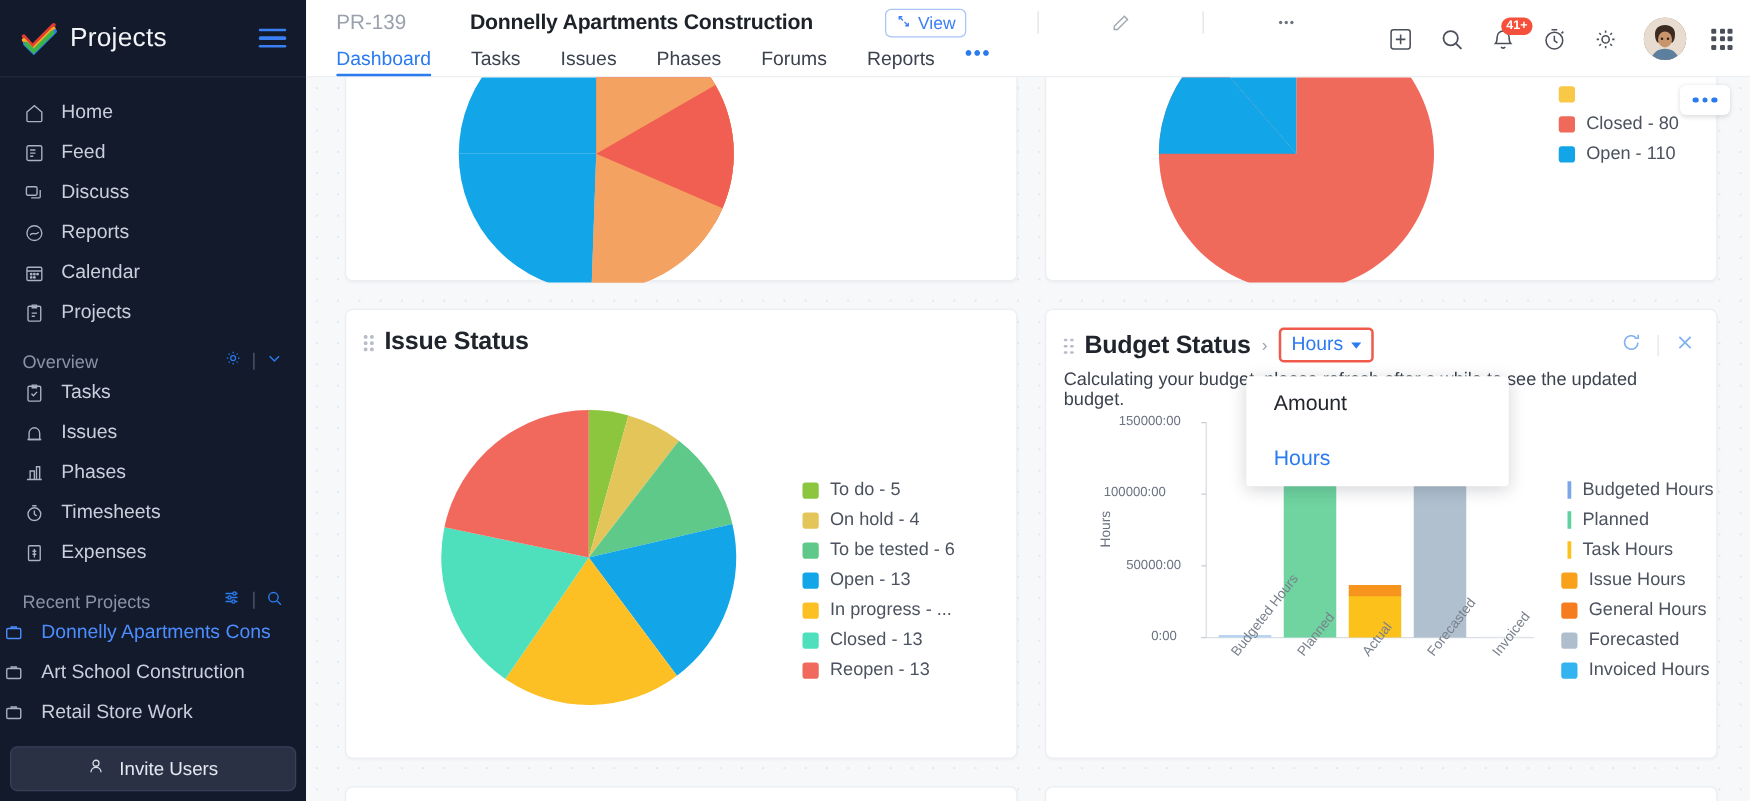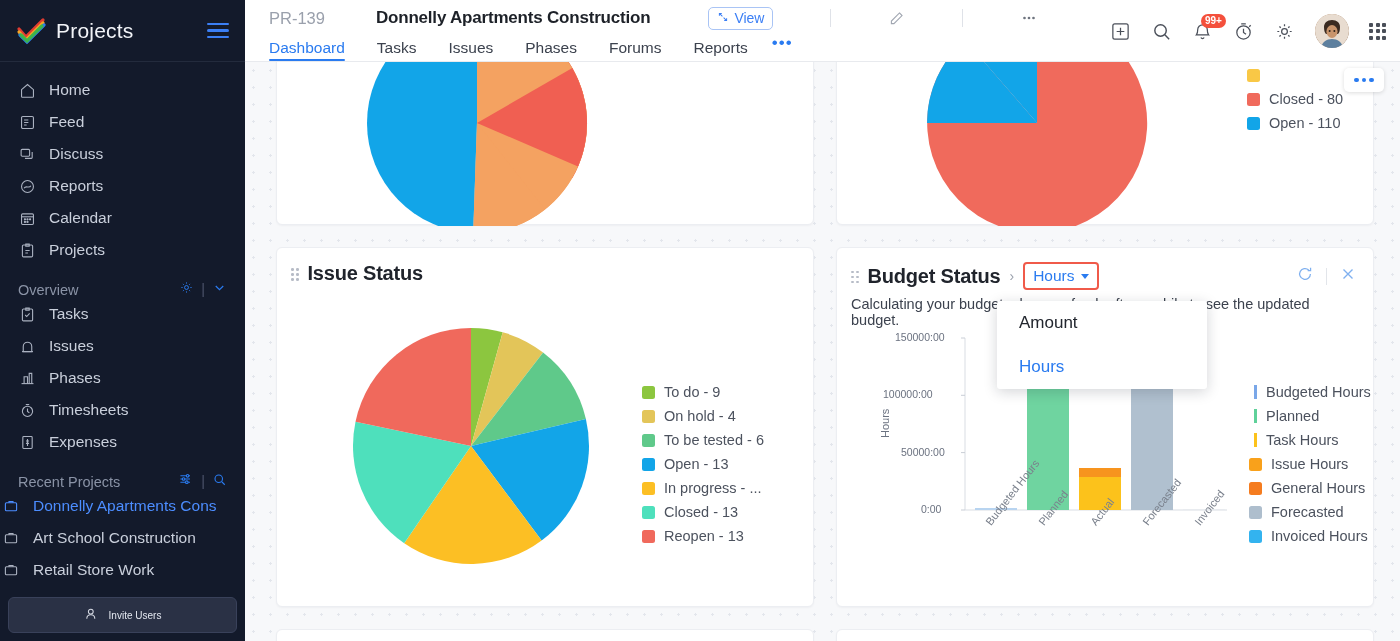--- a/index.html
+++ b/index.html
@@ -50,21 +50,21 @@
   .sb-section .tools { display: flex; align-items: center; gap: 7px; }
   .sb-section .tools .sep { color: #4b536a; }
   .sb-proj { display:flex; align-items:center; height:32px; padding:0 2px;
     color:#c9cfdb; font-size:15.5px; cursor:pointer; white-space:nowrap; overflow:hidden; }
   .sb-proj .ic { width:18px; height:18px; margin-right:13px; flex:0 0 18px;
     display:flex; align-items:center; justify-content:center;}
   .sb-proj.sel { color:#4c8dff; }
   .sb-invite {
     position: absolute; left: 8px; right: 8px; bottom: 8px;
     height: 36px; border: 1px solid #39415a; border-radius: 6px;
-    background: #2a3145; color: #e4e8f0; font-size: 10px;
+    background: #2a3145; color: #e4e8f0; font-size: 15px;
     display: flex; align-items: center; justify-content: center; gap: 9px;
     cursor: pointer;
   }
 
   
   .main { flex: 1; height: 641px; position: relative; background: #fff; overflow: hidden; }
   .topbar { height: 62px; border-bottom: 1px solid #e8eaee; position: relative; background:#fff; }
   .tb-row1 { display: flex; align-items: center; height: 32px; padding: 4px 0 0 24px; gap: 44px; }
   .proj-code { color: #9aa0ac; font-size: 16.5px; margin-right: 7px; }
   .proj-name { color: #1d2128; font-size: 17px; font-weight: bold; letter-spacing: -.2px; }
@@ -427,21 +427,21 @@
           <svg width="21" height="21" viewBox="0 0 22 22" fill="none" stroke="#4a4f59" stroke-width="1.5">
             <circle cx="10" cy="10" r="6"></circle>
               <path d="M14.5 14.5L19 19"></path>
             </svg>
         </span>
         <span class="ib">
           <svg width="21" height="21" viewBox="0 0 22 22" fill="none" stroke="#4a4f59" stroke-width="1.3">
             <path d="M6 9a5 5 0 0 1 10 0c0 4 1.4 5.5 1.4 5.5H4.6S6 13 6 9z"></path>
             <path d="M9.3 17.3a1.9 1.9 0 0 0 3.4 0"></path>
             </svg>
-          <span class="badge">99+</span>
+          <span class="badge">41+</span>
         </span>
         <span class="ib">
           <svg width="21" height="21" viewBox="0 0 22 22" fill="none" stroke="#4a4f59" stroke-width="1.3">
             <circle cx="11" cy="12" r="7"></circle>
               <path d="M11 8v4l2.6 2"></path>
               <path d="M8.6 3h4.8"></path>
               <path d="M17 6l1.5-1.5"></path>
             </svg>
         </span>
         <span class="ib">
@@ -542,21 +542,21 @@
             <path d="M0 0 L72.1 -93.4 A118 118 0 0 1 114.9 -26.9 Z" fill="#5fc98a"></path>
             <path d="M0 0 L114.9 -26.9 A118 118 0 0 1 70.6 94.5 Z" fill="#12a5e8"></path>
             <path d="M0 0 L70.6 94.5 A118 118 0 0 1 -66.8 97.2 Z" fill="#fcbf24"></path>
             <path d="M0 0 L-66.8 97.2 A118 118 0 0 1 -115.5 -24.2 Z" fill="#4ee0bc"></path>
             <path d="M0 0 L-115.5 -24.2 A118 118 0 0 1 0 -118 Z" fill="#f0695c"></path>
           </g>
         </svg>
         <div class="legend" style="left:365px; top:132px;">
           <div class="lg-row">
             <span class="sw" style="background:#8cc63f"></span>
-            <span>To do - 9</span>
+            <span>To do - 5</span>
           </div>
           <div class="lg-row">
             <span class="sw" style="background:#e3c559"></span>
             <span>On hold - 4</span>
           </div>
           <div class="lg-row">
             <span class="sw" style="background:#5fc98a"></span>
             <span>To be tested - 6</span>
           </div>
           <div class="lg-row">

